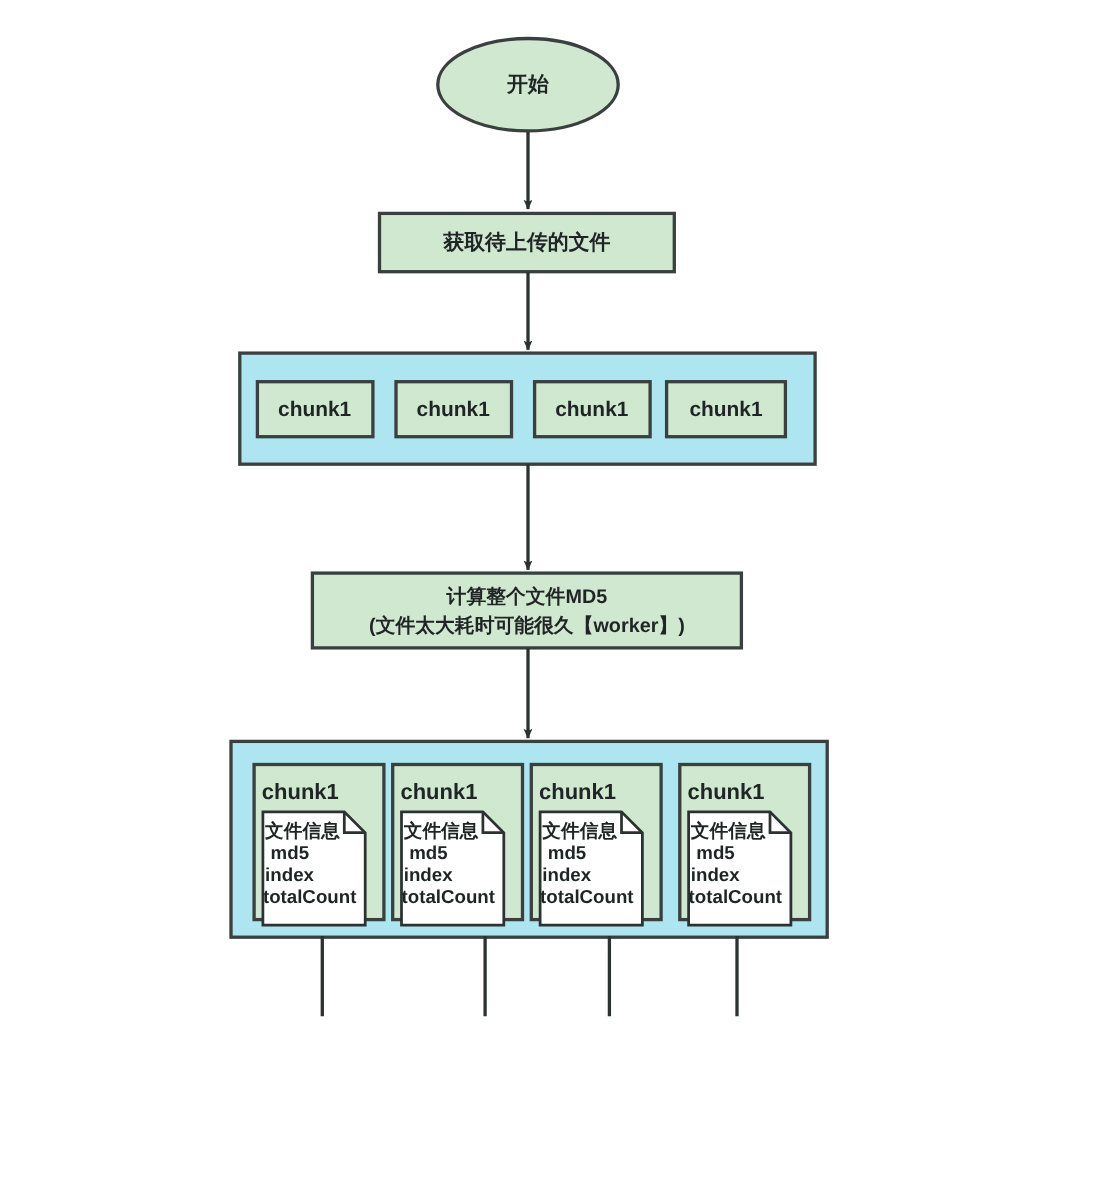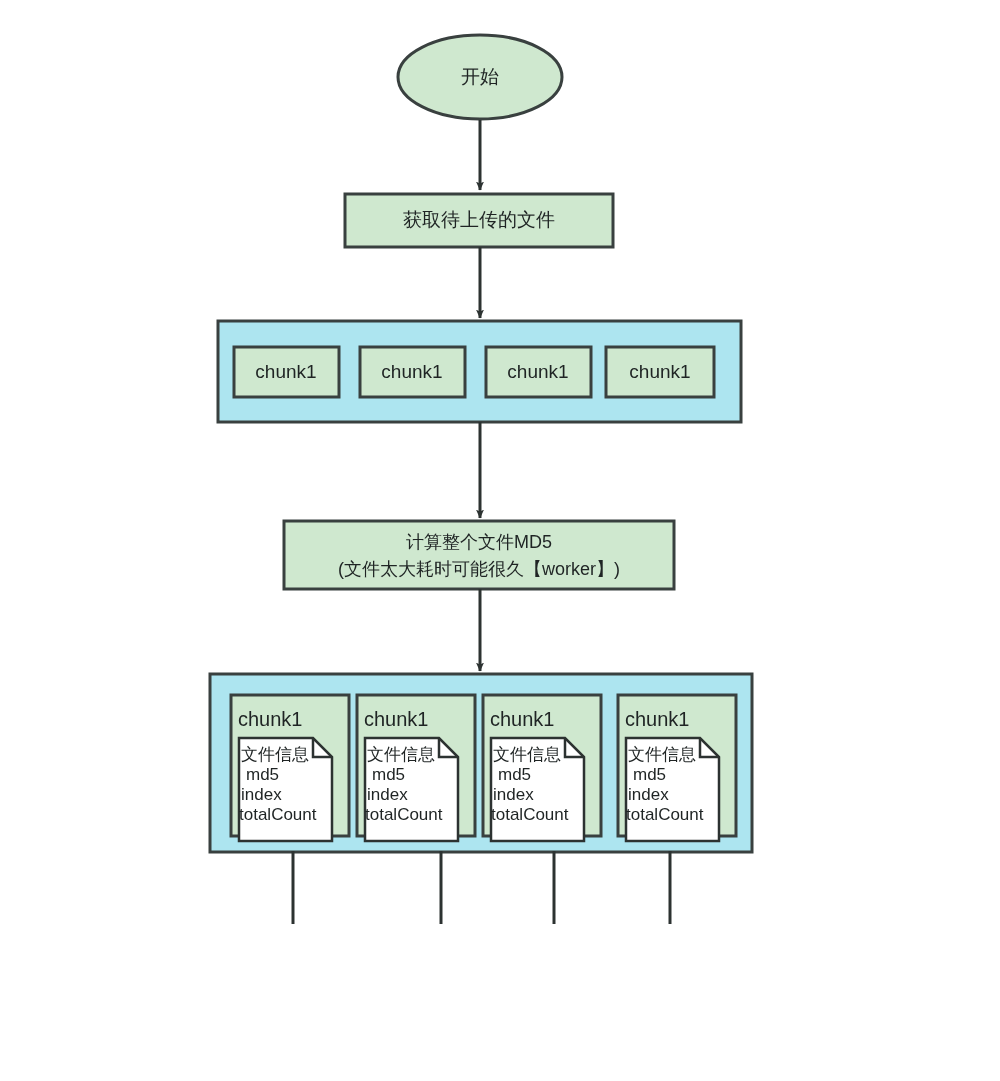--- a/index.html
+++ b/index.html
@@ -9,20 +9,21 @@
   }
   body {
     font-family: "Liberation Sans", "DejaVu Sans", sans-serif;
   }
   #canvas {
     position: relative;
     width: 1000px;
     height: 924px;
     background: #ffffff;
     overflow: hidden;
+    font-weight: bold;
   }
   svg#flow {
     position: absolute;
     left: 0;
     top: 0;
     width: 1000px;
     height: 1081px;
   }
   .shape-text {
     font-family: "Liberation Sans", "DejaVu Sans", sans-serif;

